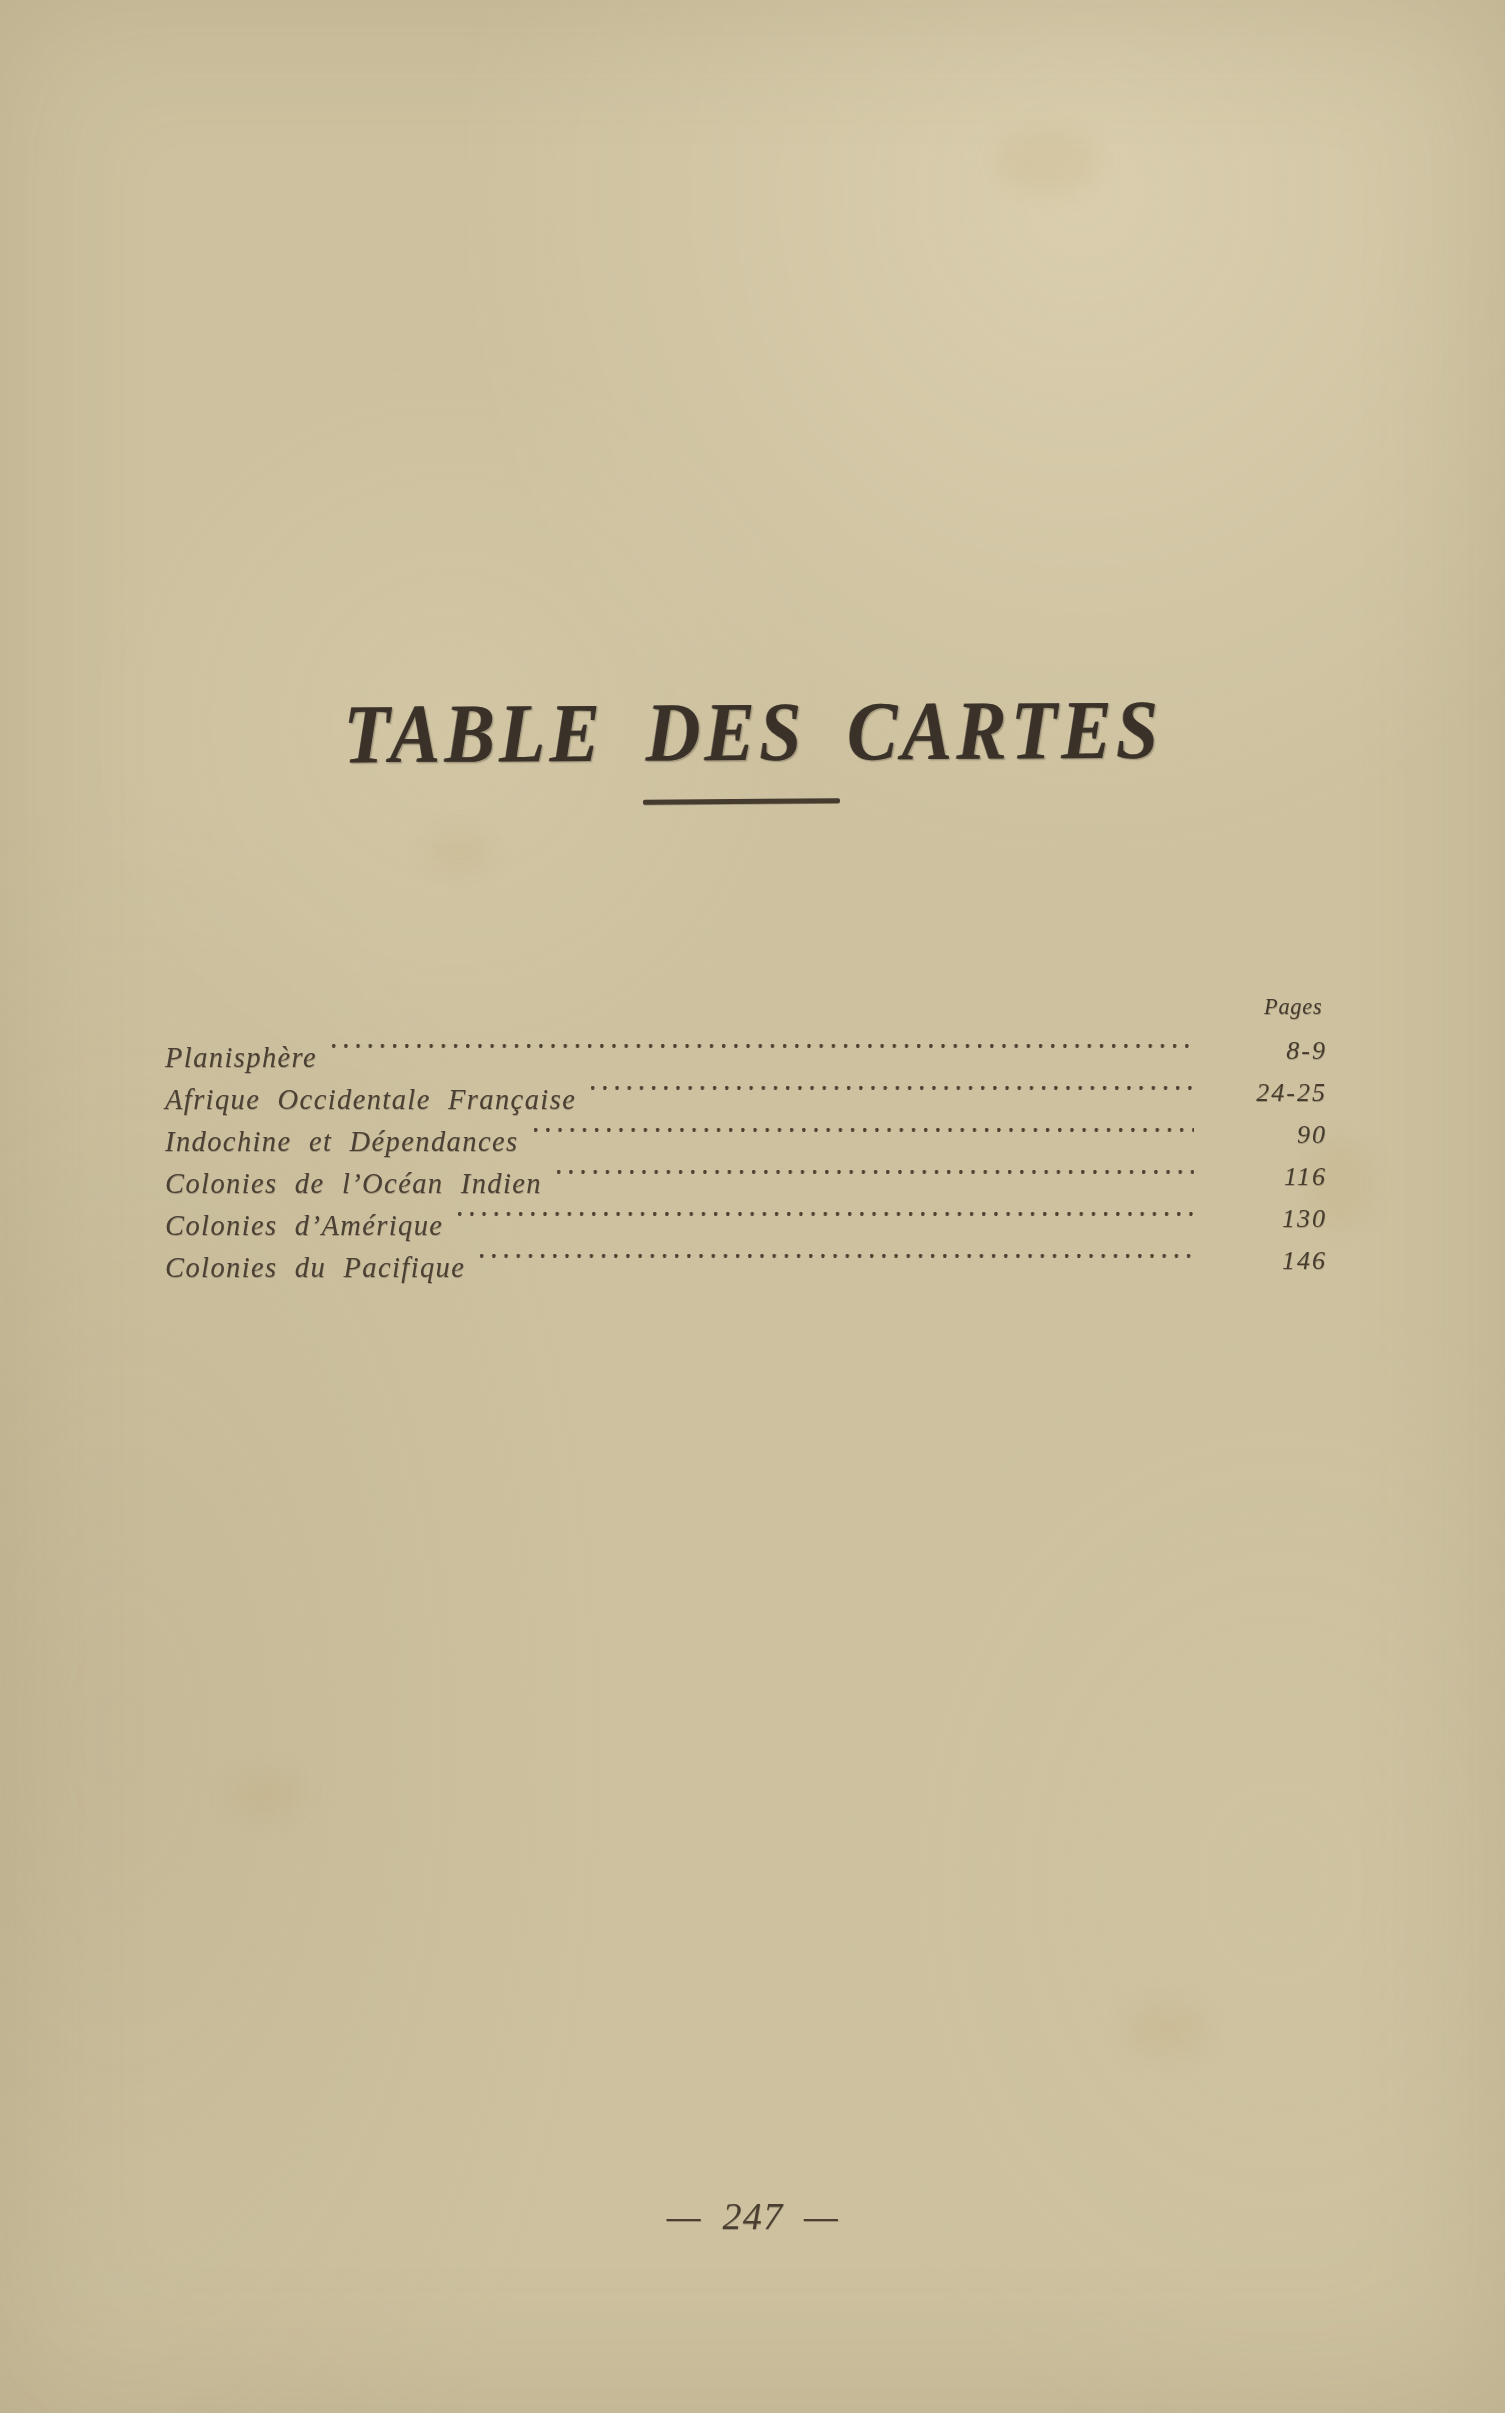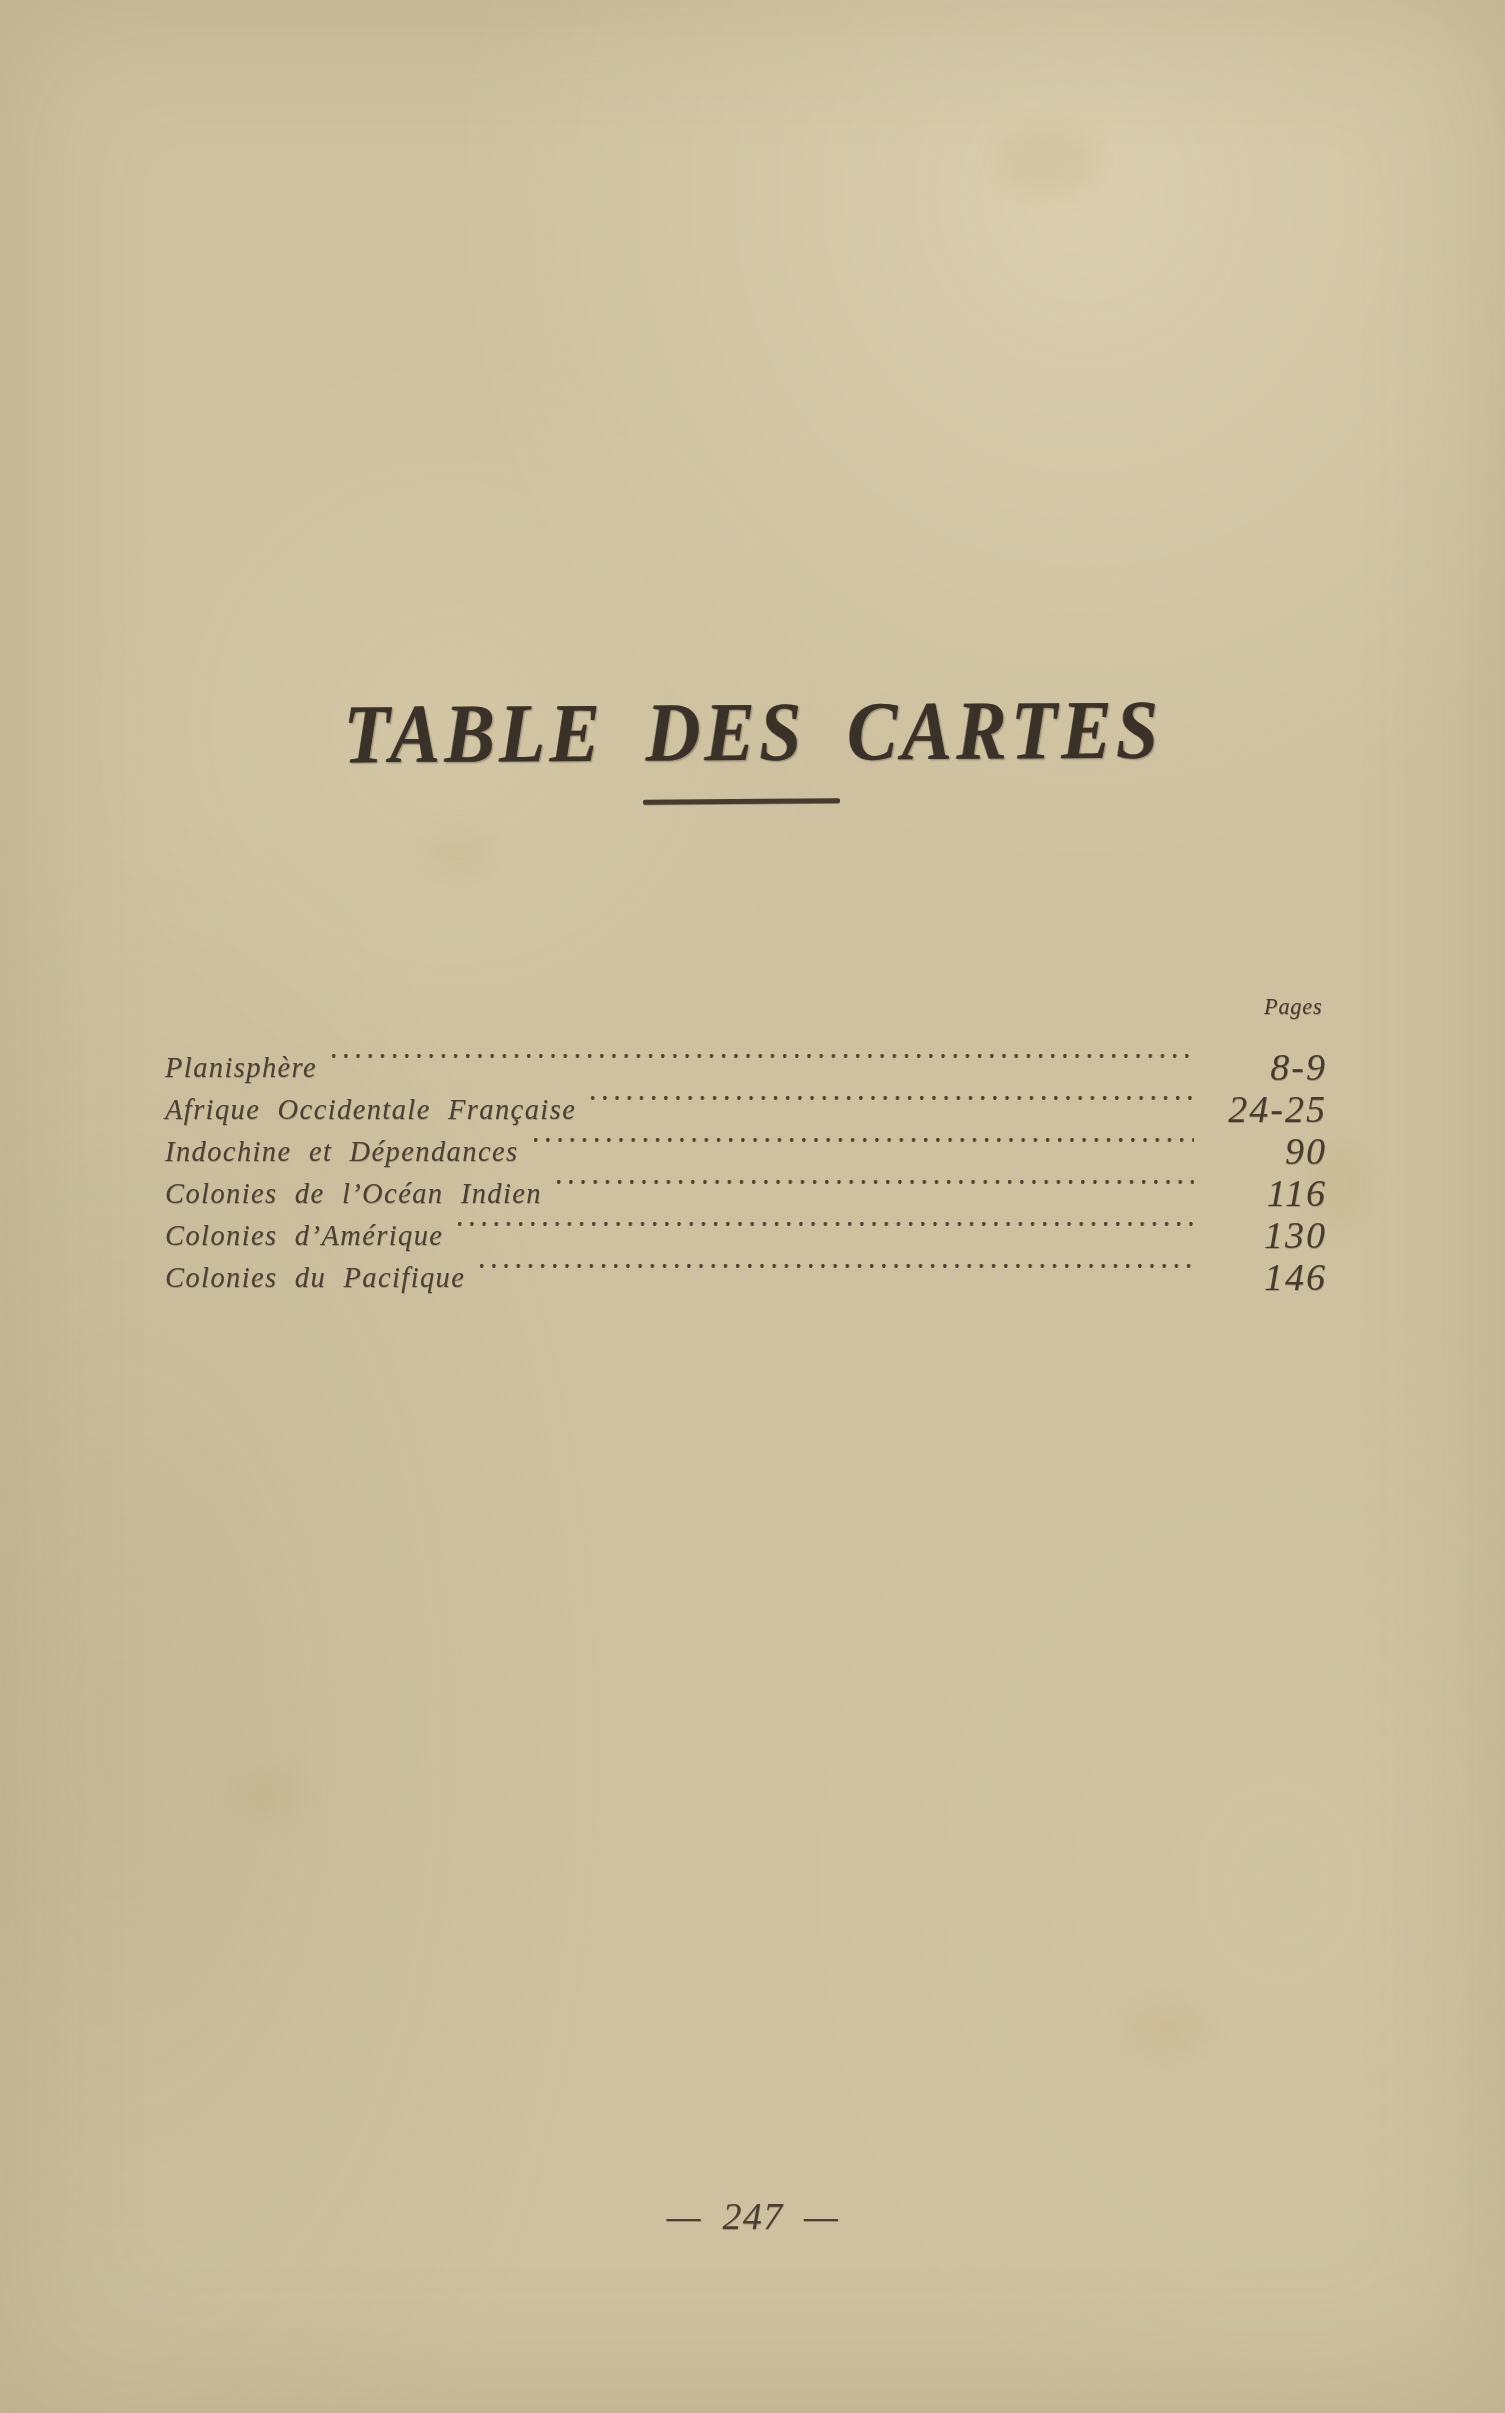--- a/index.html
+++ b/index.html
@@ -39,21 +39,21 @@
     transform: rotate(-0.5deg);
     box-shadow: 0 0.7px 0 rgba(64,55,44,0.35);
   }
   .toc {
     position: absolute; left: 165px; top: 996px; width: 1162px;
     color: #4b4034;
   }
   .toc-header {
     text-align: right; padding-right: 4.7px;
     font-size: 22.4px; line-height: 22.4px; letter-spacing: 0.7px;
-    color: #453b2f; margin-bottom: 36px;
+    color: #453b2f; margin-bottom: 26px;
     text-shadow: 0.4px 0.5px 0.5px rgba(58,48,36,0.30);
   }
   .row {
     display: flex; align-items: flex-start;
     height: 42px;
     font-size: 28.5px; line-height: 1;
   }
   .label {
     white-space: nowrap;
     letter-spacing: 1.4px; word-spacing: 8.8px;
@@ -63,21 +63,21 @@
     flex: 1 1 auto; height: 3.4px;
     margin: 0 13.6px 0 15px;
     background-image: radial-gradient(circle at 1.7px 1.7px, #4e4233 1.5px, rgba(0,0,0,0) 2.1px);
     background-size: 12.2px 3.4px;
     background-repeat: repeat-x;
     background-position: left bottom;
   }
   .pagenum {
     flex: 0 0 auto; min-width: 119px;
     text-align: right;
-    font-size: 38px; letter-spacing: 2px;
+    font-size: 26px; letter-spacing: 2px;
     position: relative; top: -6.1px;
     color: #463c2e;
     text-shadow: 0.4px 0.5px 0.5px rgba(58,48,36,0.30);
   }
   .footer {
     position: absolute; top: 2197px; left: 0; width: 100%;
     text-align: center;
     font-size: 38px; line-height: 1;
     letter-spacing: 1.4px; word-spacing: 9.5px;
     color: #4a3f31;

